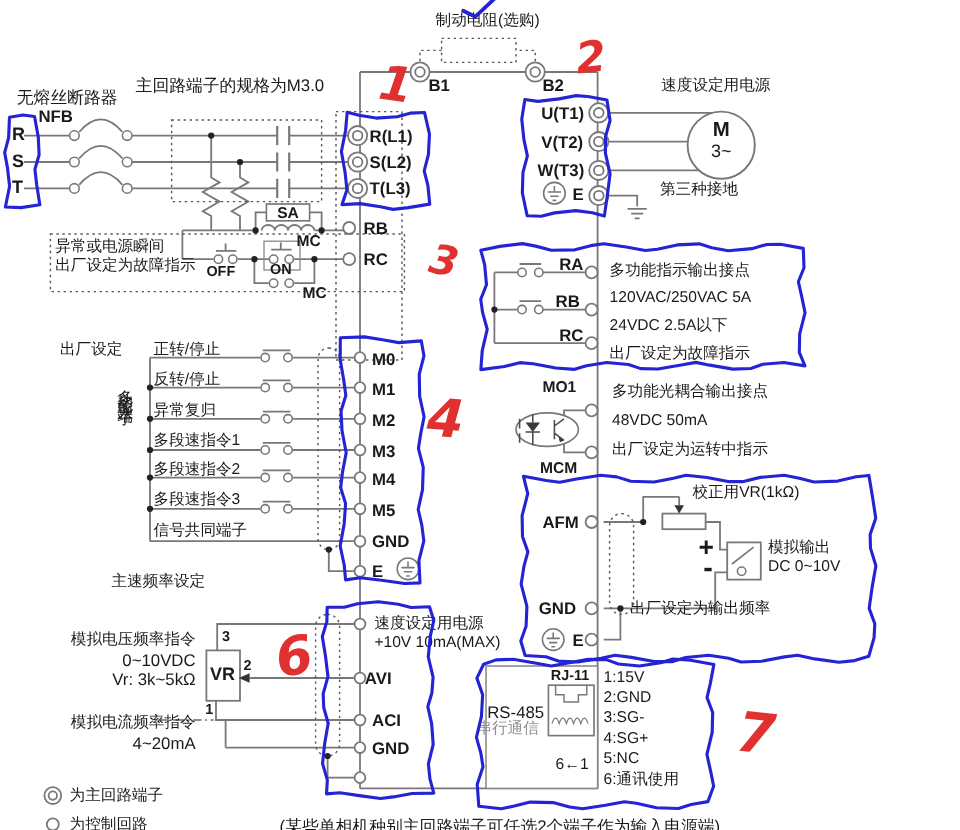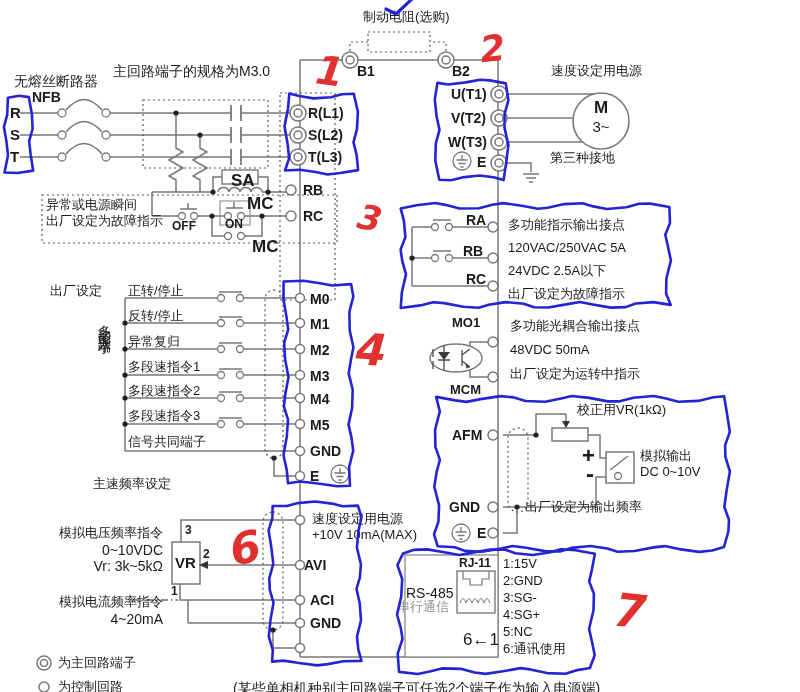--- a/index.html
+++ b/index.html
@@ -1,21 +1,21 @@
 <!DOCTYPE html>
 <html><head>
 <meta charset="utf-8">
 <style>
   html,body{margin:0;padding:0;background:#fff;}
   #stage{position:relative;width:756px;height:692px;background:#ffffff;overflow:hidden;
          font-family:"Liberation Sans","DejaVu Sans",sans-serif;color:#1a1a1a;}
   svg{position:absolute;left:0;top:0;}
   .lbl{position:absolute;white-space:nowrap;font-size:13px;line-height:1.15;color:#1a1a1a;}
   .b{font-weight:bold;}
-  .t11{font-size:17px;} .t12{font-size:12px;} .t14{font-size:14px;} .t15{font-size:15px;}
+  .t11{font-size:13px;} .t12{font-size:12px;} .t14{font-size:14px;} .t15{font-size:15px;}
   .gray{color:#8f8f8f;}
   .ra{text-align:right;}
   .vlabel{writing-mode:vertical-rl;text-orientation:upright;letter-spacing:3px;}
   .red-mark{position:absolute;font-style:italic;font-weight:bold;z-index:12;
             font-family:"DejaVu Sans",sans-serif;}
   #overlay{z-index:10;pointer-events:none;}
   #redlayer{position:absolute;left:0;top:0;width:800px;height:692px;z-index:11;pointer-events:none;}
 </style>
 </head>
 <body>

